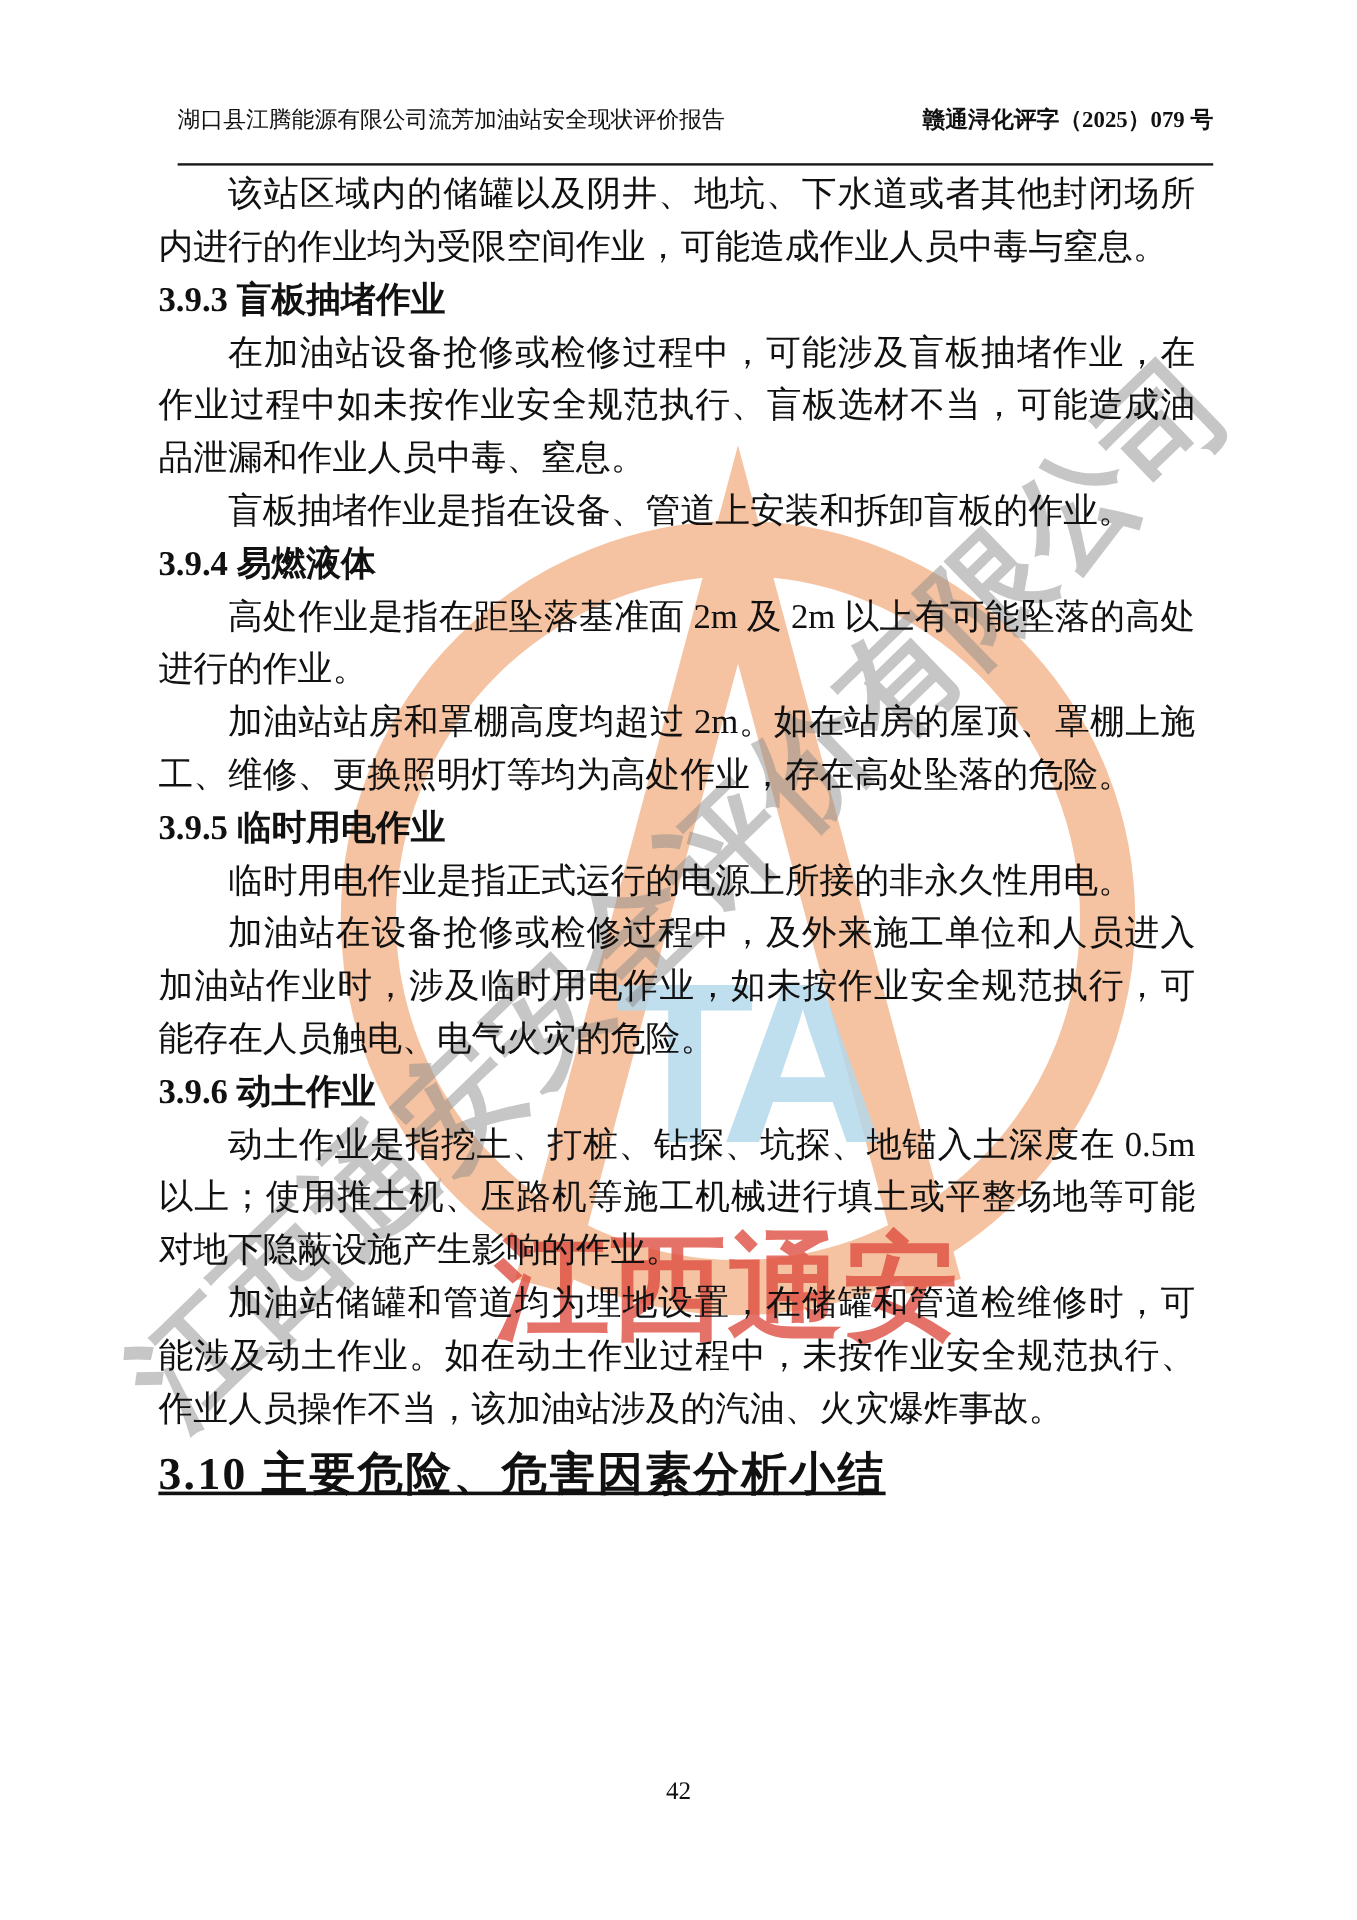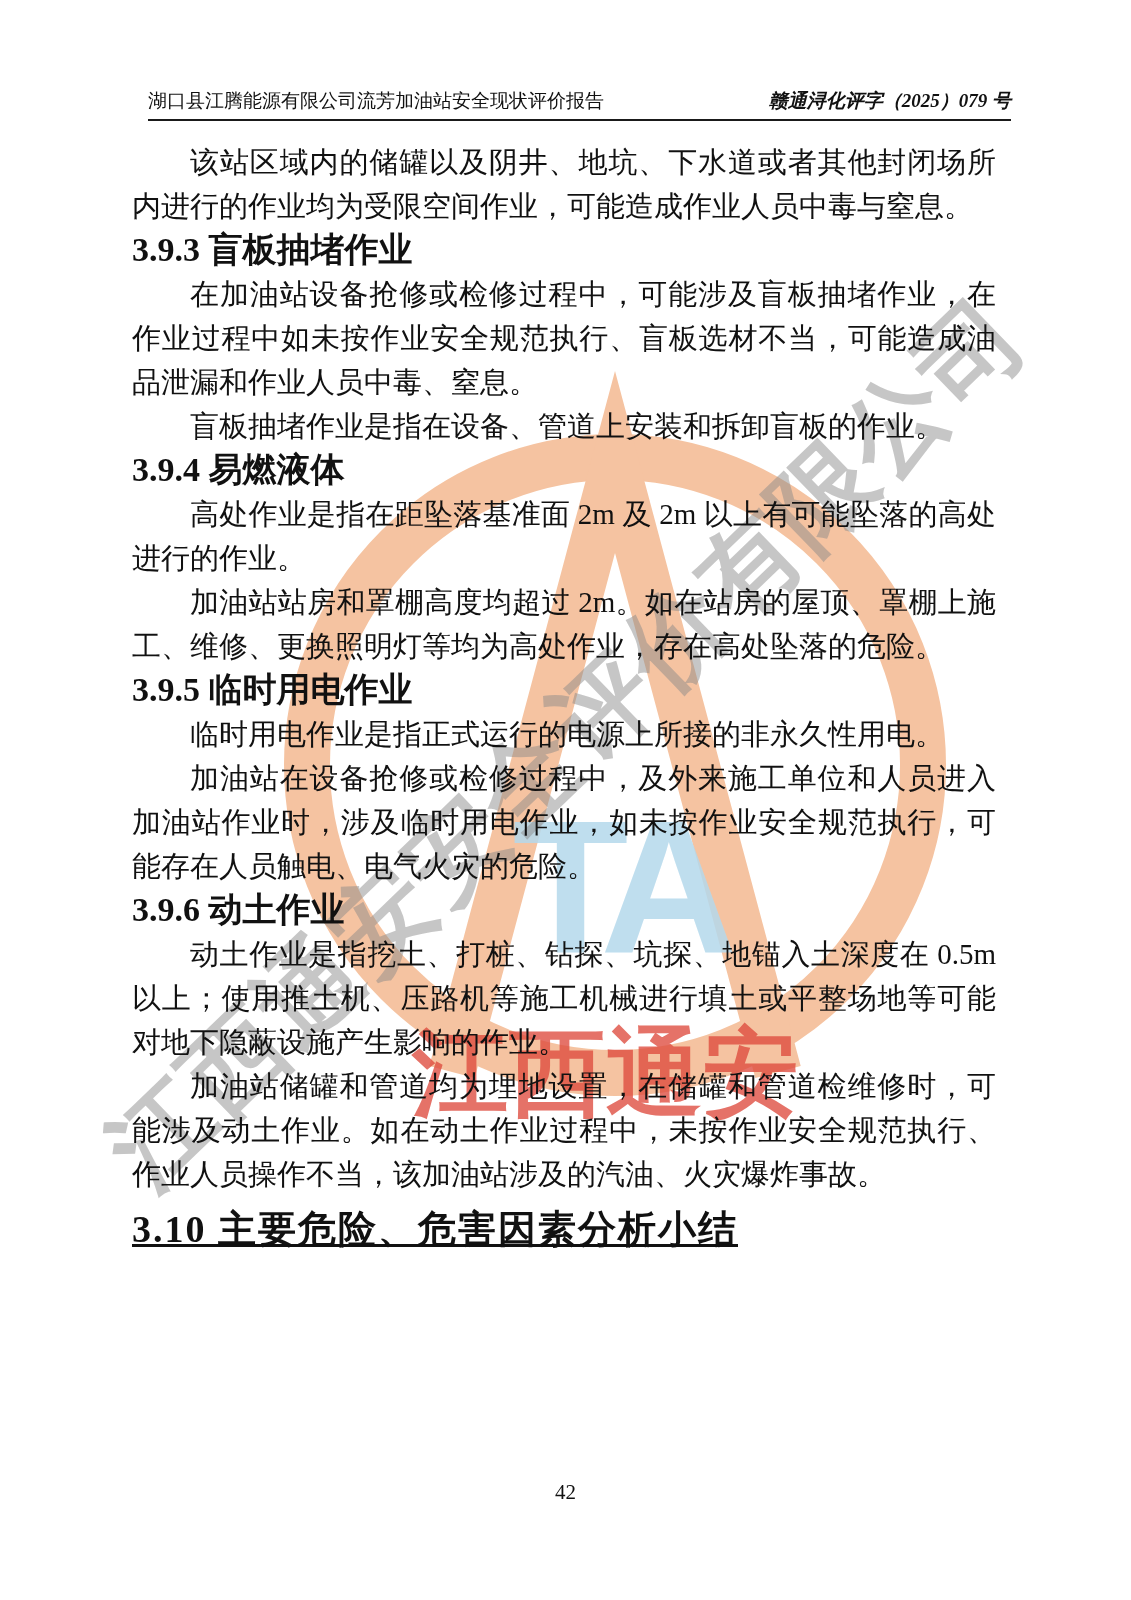--- a/index.html
+++ b/index.html
@@ -10,42 +10,42 @@
     background:#ffffff;
     overflow:hidden;
     font-family:"Liberation Serif", serif;
     color:#111;
   }
   
   .header {
     position:absolute; left:148px; right:120px; top:88px;
     display:flex; justify-content:space-between; align-items:flex-end;
     font-size:19px; line-height:26px;
-    padding-bottom:5px;
+    padding-bottom:22px;
     border-bottom:2.5px solid #1a1a1a;
     z-index:3;
   }
-  .header .right { font-weight:bold; font-weight:600;font-style:italic; }
+  .header .right { font-weight:bold; font-weight:600; }
   
   .watermark {
     position:absolute; left:0; top:0; z-index:1;
     pointer-events:none;
   }
   
   .doc-body {
     position:absolute; left:132px; top:140px; width:864px;
     font-size:29px; line-height:44px;
     text-align:justify;
     z-index:2;
   }
   .doc-body p { margin:0; text-indent:2em; }
   .doc-body .h3 {
     margin:0; text-indent:0;
     font-weight:bold;
-    font-size:34px;
+    font-size:29px;
   }
   .doc-body .h2 {
     margin:9px 0 8px 0; text-indent:0;
     font-weight:bold;
     font-size:38px; line-height:48px;
     letter-spacing:2px;
     text-decoration:underline;
   }
   
   .footer {

